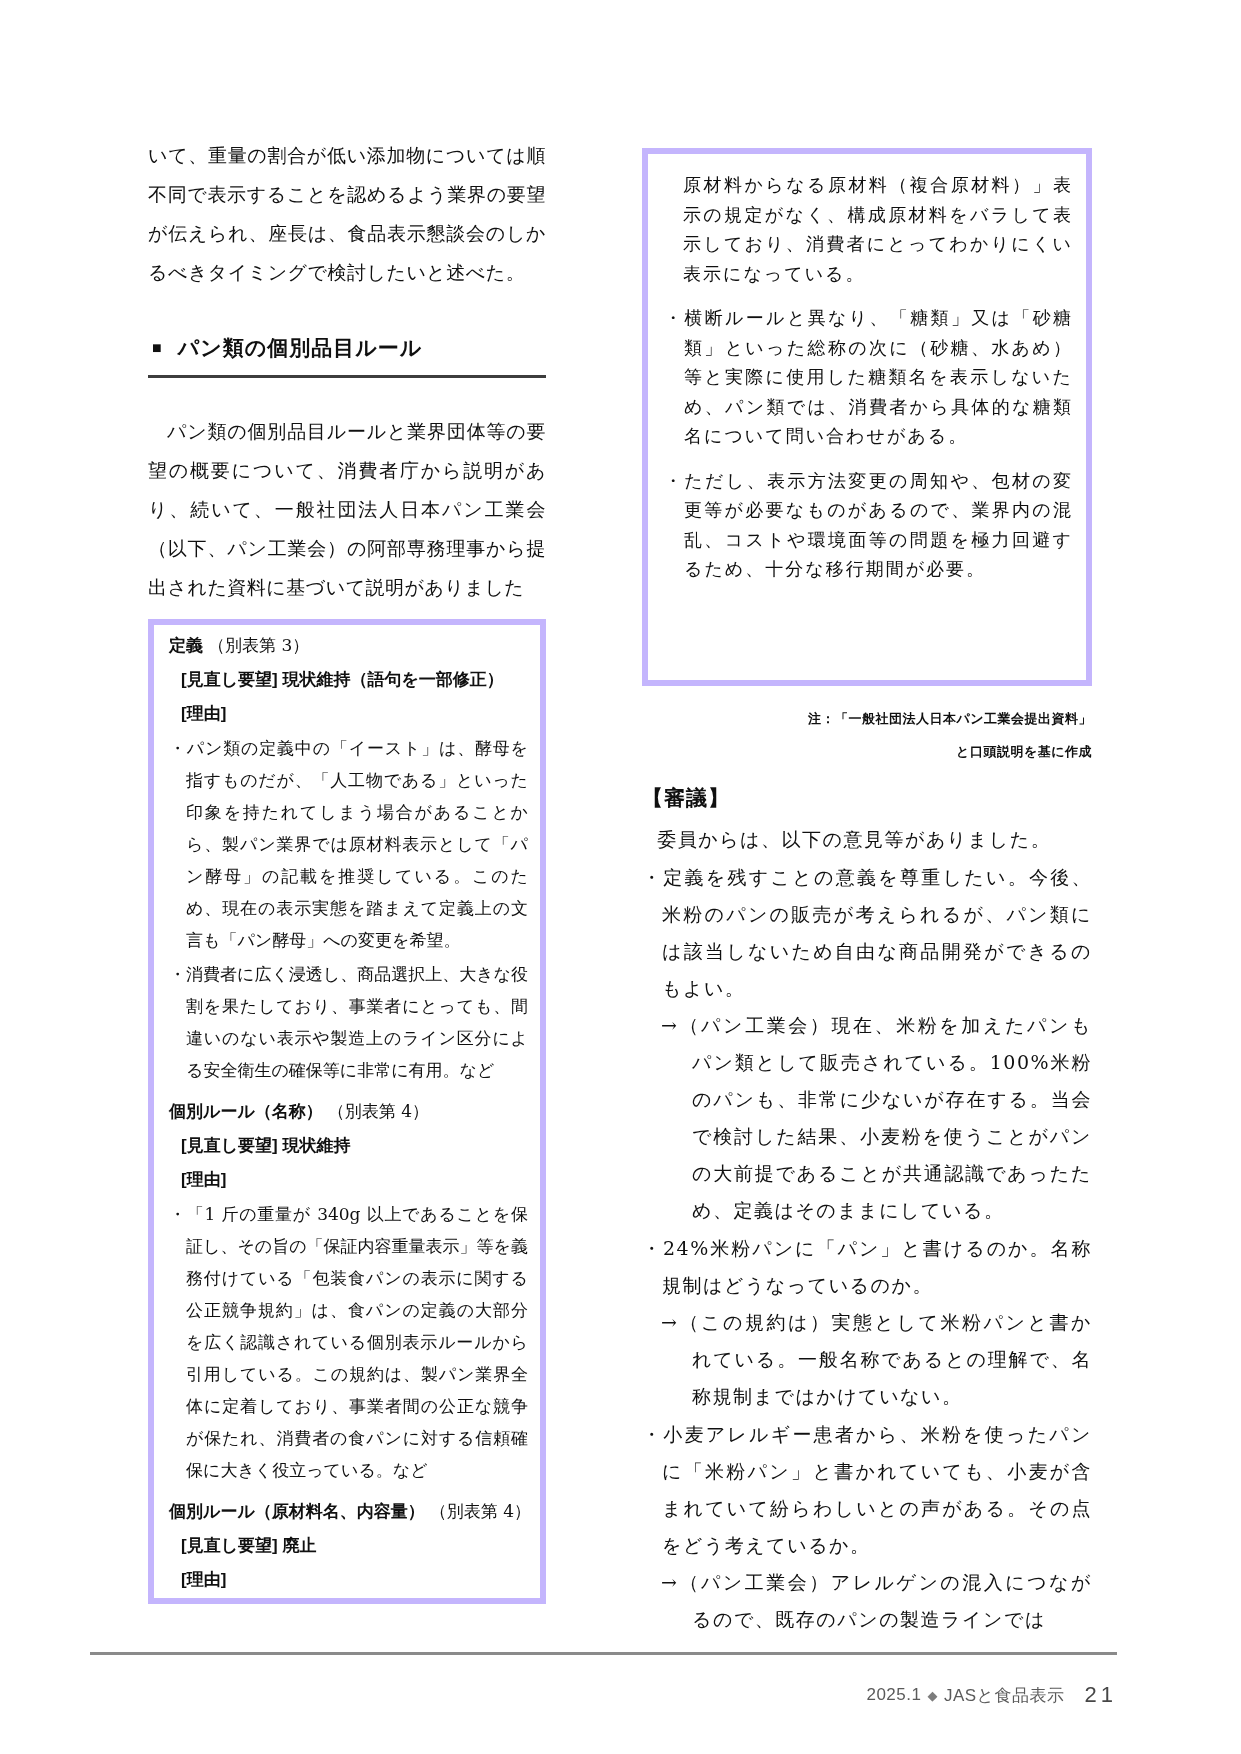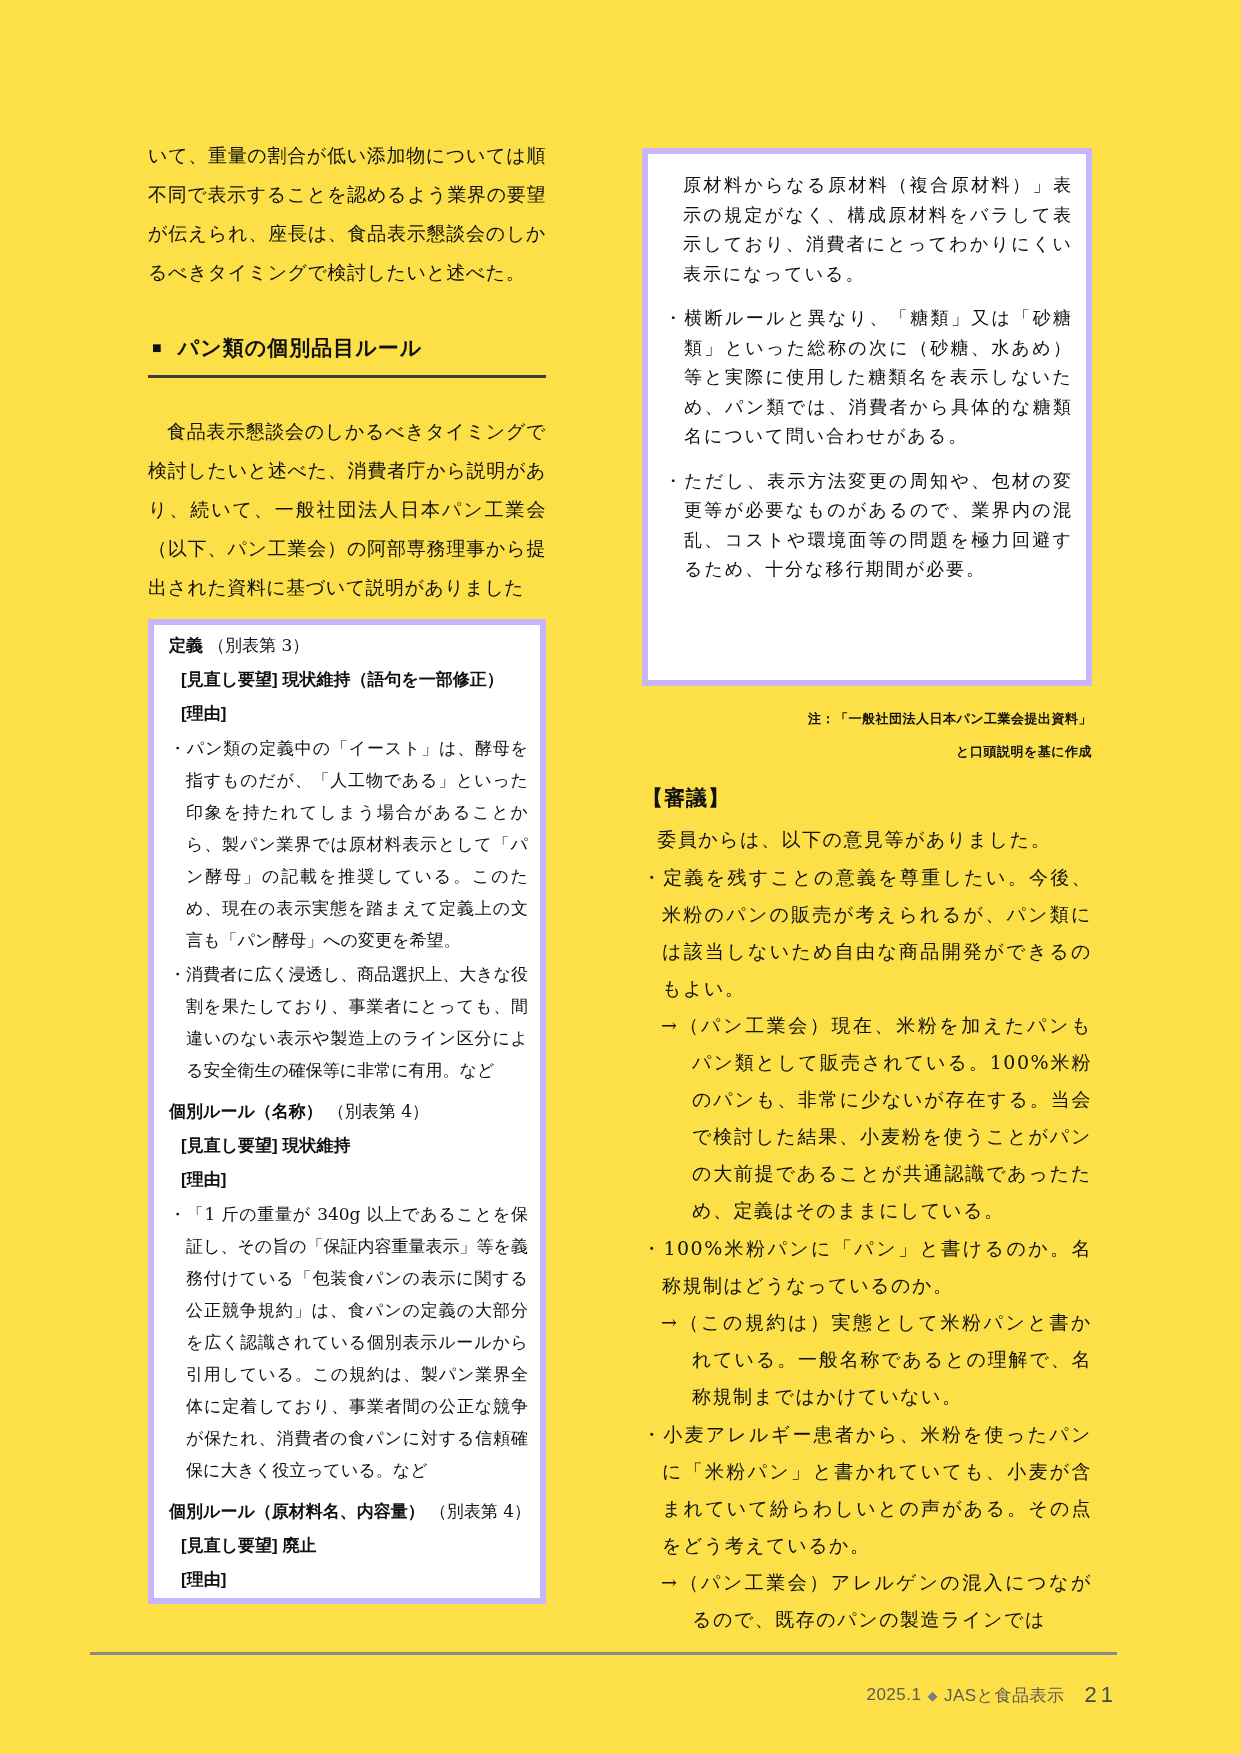--- a/index.html
+++ b/index.html
@@ -1,18 +1,18 @@
 <!DOCTYPE html>
 <html lang="ja"><head>
 <meta charset="utf-8">
 <style>
   html,body { margin:0; padding:0; background:#e8e8e8; }
   .page {
     position:relative; width:1241px; height:1754px; margin:0 auto;
-    background:#fde047; color:#101010; overflow:hidden;
+    background:#ffffff; color:#101010; overflow:hidden;
     font-family:"DejaVu Serif","Liberation Serif",serif;
   }
   
   .col-left { position:absolute; left:148px; top:136px; width:398px; }
   .body-para { margin:0; font-size:19px; line-height:39px; text-align:justify; letter-spacing:0.5px; }
   .indent-first { text-indent:1em; }
   .section-header {
     margin-top:42px; padding:0 0 13px 4px; border-bottom:3px solid #3d3d3d;
     font-family:"Liberation Sans","DejaVu Sans",sans-serif; font-weight:bold; font-size:21px;
     display:flex; align-items:center; gap:15px; letter-spacing:1px;
@@ -72,21 +72,21 @@
 
   <div class="col-left">
 
     <p class="body-para">いて、重量の割合が低い添加物については順不同で表示することを認めるよう業界の要望が伝えられ、座長は、食品表示懇談会のしかるべきタイミングで検討したいと述べた。</p>
 
     <div class="section-header">
       <span class="sq-marker">■</span>
       <span>パン類の個別品目ルール</span>
     </div>
 
-    <p class="body-para indent-first lead-para">食品表示懇談会のしかるべきタイミングで検討したいと述べた、消費者庁から説明があり、続いて、一般社団法人日本パン工業会（以下、パン工業会）の阿部専務理事から提出された資料に基づいて説明がありました</p>
+    <p class="body-para indent-first lead-para">パン類の個別品目ルールと業界団体等の要望の概要について、消費者庁から説明があり、続いて、一般社団法人日本パン工業会（以下、パン工業会）の阿部専務理事から提出された資料に基づいて説明がありました</p>
 
     <div class="box box-left">
 
       <div class="box-h">
         <span class="h-bold">定義</span><span class="h-rest">（別表第 3）</span>
       </div>
       <div class="box-sub">[見直し要望] 現状維持（語句を一部修正）</div>
       <div class="box-sub">[理由]</div>
       <div class="box-bullet">・パン類の定義中の「イースト」は、酵母を指すものだが、「人工物である」といった印象を持たれてしまう場合があることから、製パン業界では原材料表示として「パン酵母」の記載を推奨している。このため、現在の表示実態を踏まえて定義上の文言も「パン酵母」への変更を希望。</div>
       <div class="box-bullet">・消費者に広く浸透し、商品選択上、大きな役割を果たしており、事業者にとっても、間違いのない表示や製造上のライン区分による安全衛生の確保等に非常に有用。など</div>
@@ -120,21 +120,21 @@
       <div>と口頭説明を基に作成</div>
     </div>
 
     <div class="shingi-heading">【審議】</div>
 
     <p class="d-text shingi-intro">委員からは、以下の意見等がありました。</p>
 
     <div class="d-text d-bullet">・定義を残すことの意義を尊重したい。今後、米粉のパンの販売が考えられるが、パン類には該当しないため自由な商品開発ができるのもよい。</div>
     <div class="d-text d-arrow">→（パン工業会）現在、米粉を加えたパンもパン類として販売されている。100%米粉のパンも、非常に少ないが存在する。当会で検討した結果、小麦粉を使うことがパンの大前提であることが共通認識であったため、定義はそのままにしている。</div>
 
-    <div class="d-text d-bullet">・100%米粉パンに「パン」と書けるのか。名称規制はどうなっているのか。</div>
+    <div class="d-text d-bullet">・24%米粉パンに「パン」と書けるのか。名称規制はどうなっているのか。</div>
     <div class="d-text d-arrow">→（この規約は）実態として米粉パンと書かれている。一般名称であるとの理解で、名称規制まではかけていない。</div>
 
     <div class="d-text d-bullet">・小麦アレルギー患者から、米粉を使ったパンに「米粉パン」と書かれていても、小麦が含まれていて紛らわしいとの声がある。その点をどう考えているか。</div>
     <div class="d-text d-arrow">→（パン工業会）アレルゲンの混入につながるので、既存のパンの製造ラインでは</div>
 
   </div>
 
   <div class="footer-rule"></div>
   <div class="footer">
     <span>2025.1</span>

